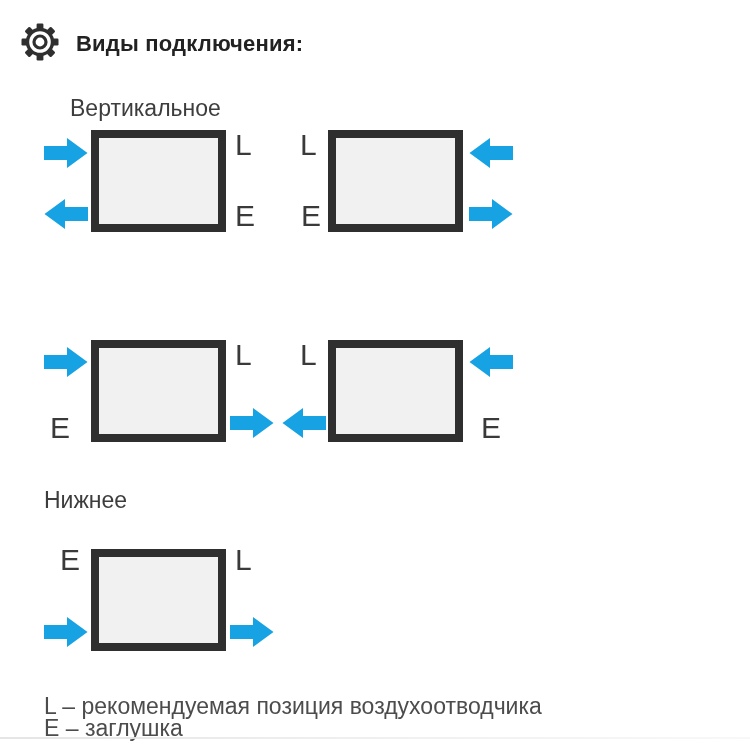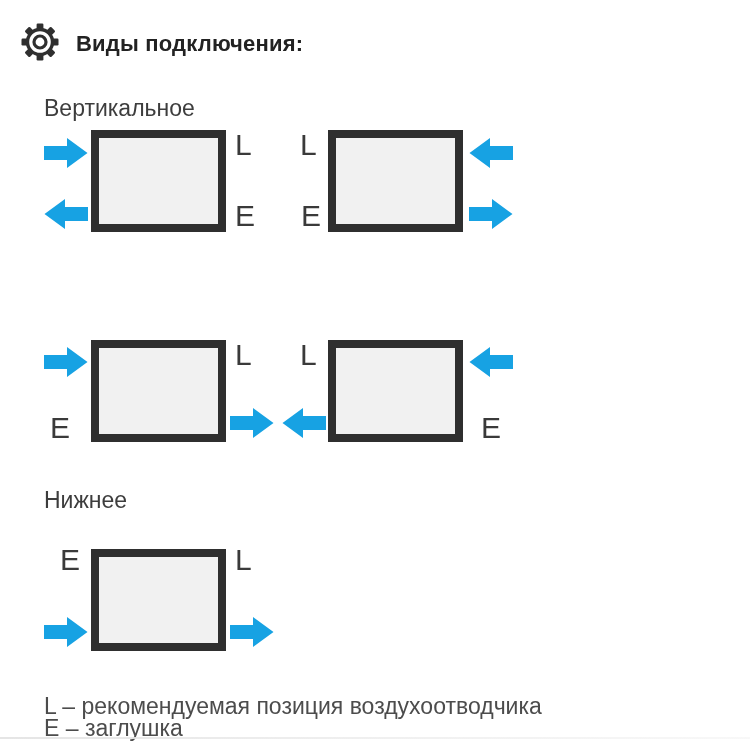--- a/index.html
+++ b/index.html
@@ -5,21 +5,21 @@
   html,body { margin:0; padding:0; background:#ffffff; }
   #canvas {
     position:relative; width:750px; height:750px; background:#ffffff;
     font-family:"Liberation Sans", sans-serif; overflow:hidden;
   }
   
   .gear { position:absolute; left:20px; top:22px; width:40px; height:40px; color:var(--icon, #2f2f2f); }
   .title { position:absolute; left:76px; top:31px; font-size:22px; font-weight:bold; color:var(--text_title, #222); letter-spacing:.2px; }
   
   .sec-label { position:absolute; left:44px; font-size:23px; color:var(--text_section, #3d3d3d); }
-  #s1-label { top:95px; } #s2-label { top:305px; } #s3-label { top:487px; }
+  #s1-label { top:95px;margin-left:26px; } #s2-label { top:305px; } #s3-label { top:487px; }
   
   .rbox { position:absolute; width:135px; height:102px; box-sizing:border-box;
           border:8px solid var(--box_border, #2f2f2f); background:var(--box_fill, #f1f1f1); }
   #s1-boxA { left:91px;  top:130px; }
   #s1-boxB { left:328px; top:130px; }
   #s2-boxA { left:91px;  top:340px; }
   #s2-boxB { left:328px; top:340px; }
   #s3-box  { left:91px;  top:549px; }
   
   .arw { position:absolute; width:44px; height:34px; color:var(--arrow, #17a2e3); }

